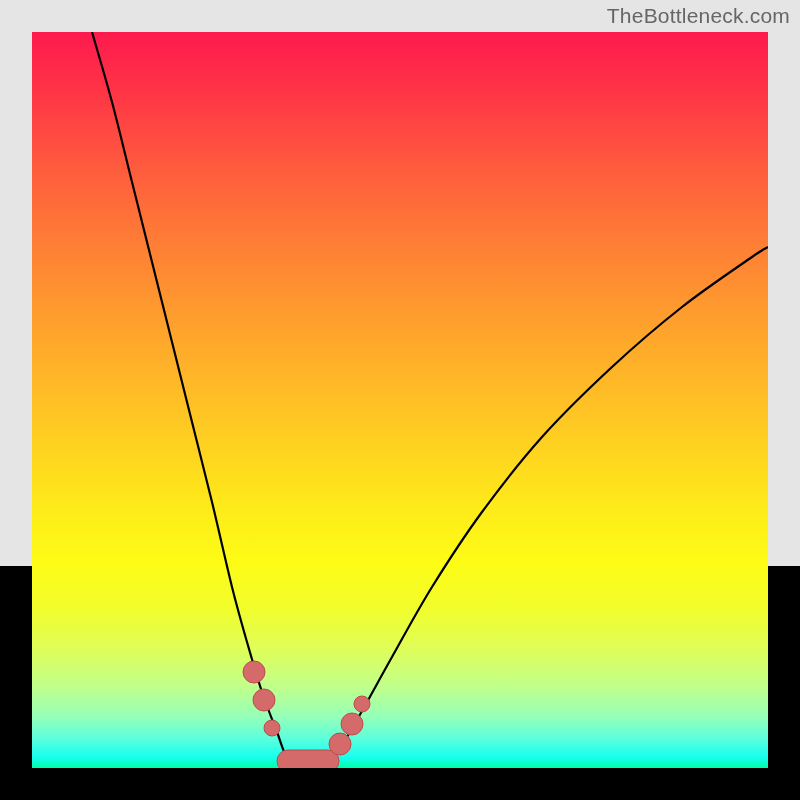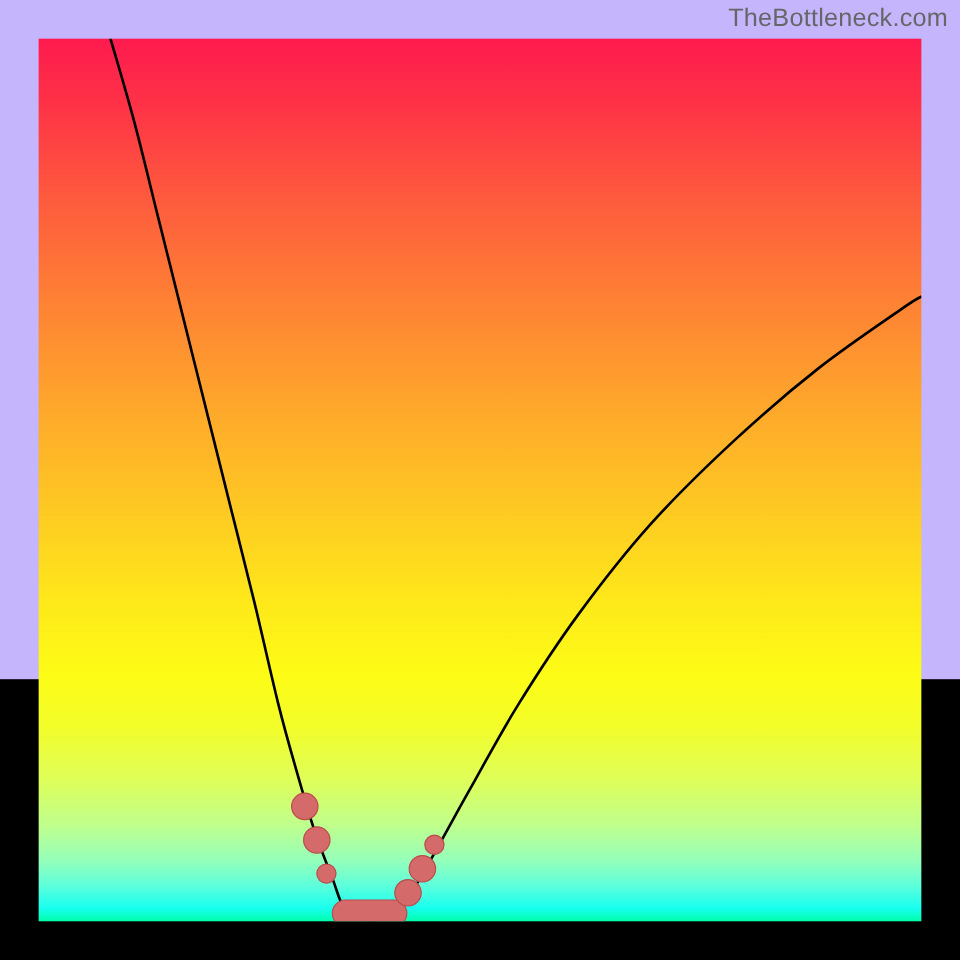--- a/index.html
+++ b/index.html
@@ -9,21 +9,21 @@
     height: 800px;
     overflow: hidden;
     background: #000;
     font-family: Arial, Helvetica, sans-serif;
   }
   .frame {
     position: absolute;
     top: 0; left: 0;
     width: 800px;
     height: 566px;
-    background: #c4b5fd;
+    background: #e5e5e5;
   }
   .plot-area {
     position: absolute;
     top: 32px;
     left: 32px;
     width: 736px;
     height: 736px;
     overflow: hidden;
   }
   .gradient {

